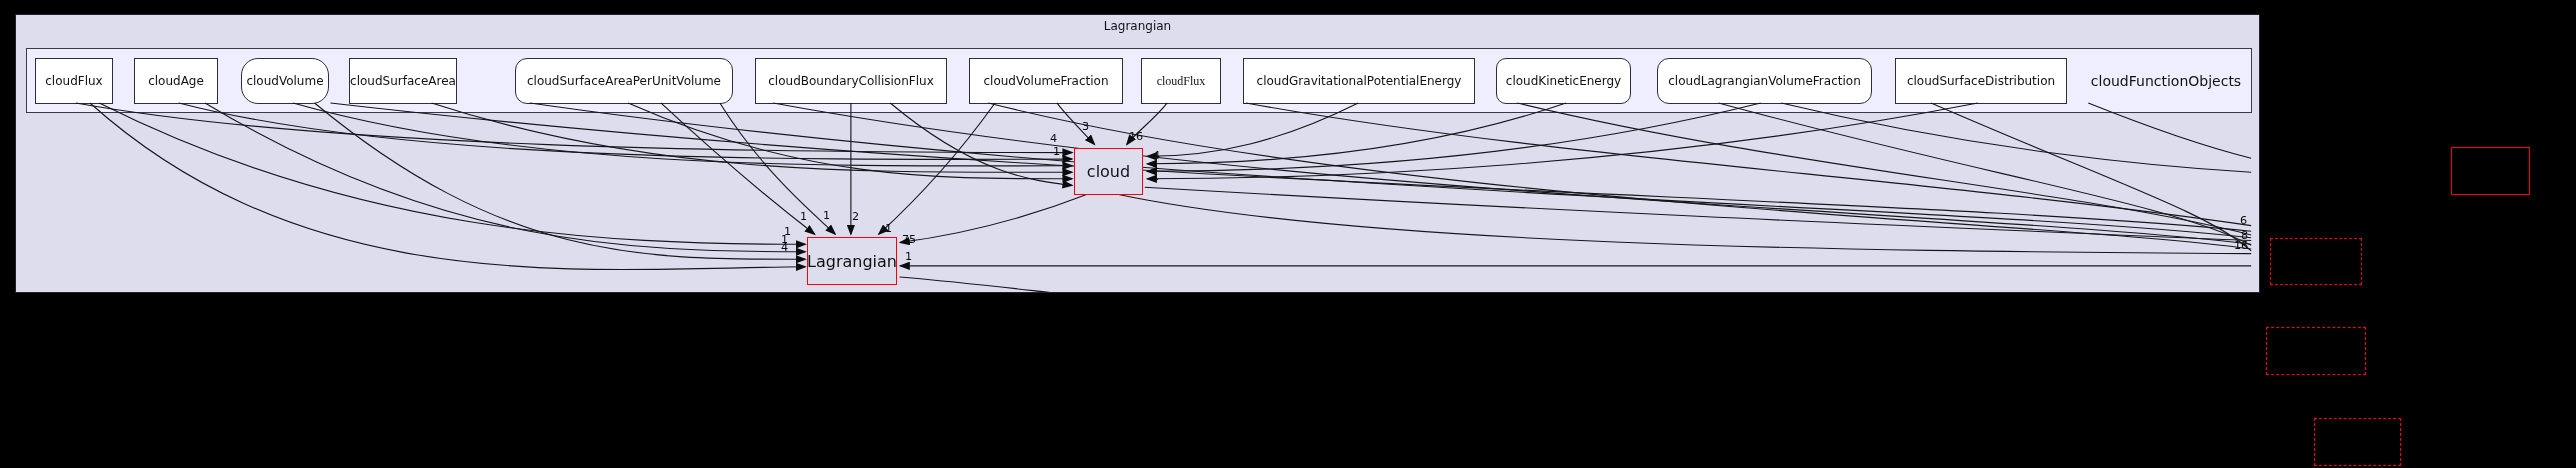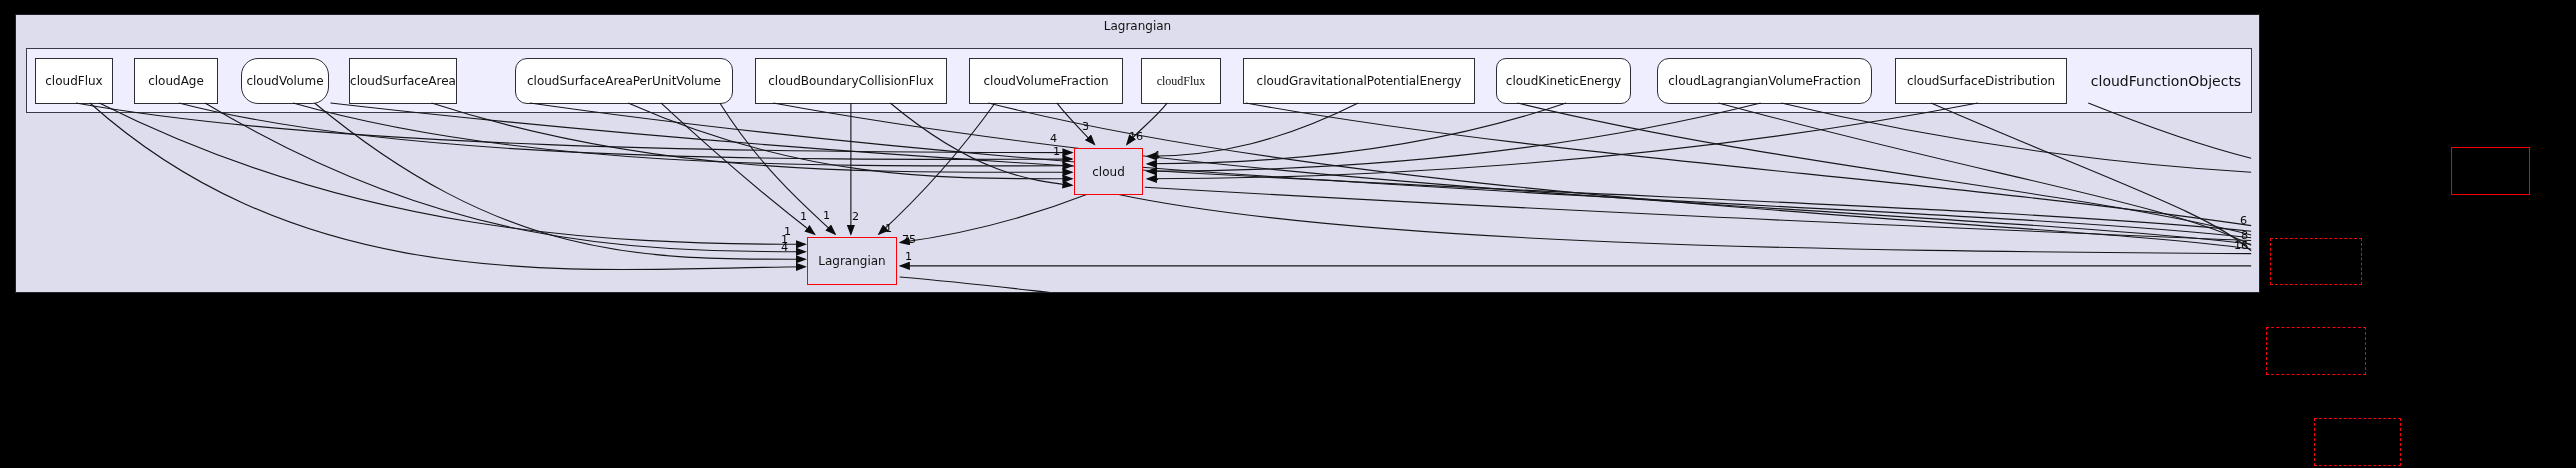--- a/index.html
+++ b/index.html
@@ -28,21 +28,21 @@
     display:flex;align-items:center;justify-content:center;
     font-size:12px;color:#111;white-space:nowrap;
   }
   .cluster-label{
     position:absolute;top:73px;left:2080px;width:172px;
     text-align:center;font-size:14px;color:#111;
   }
   .hl-node{
     position:absolute;background:#ddddee;border:1.9px solid #fb0007;box-sizing:border-box;
     display:flex;align-items:center;justify-content:center;
-    font-size:12px;color:#111;z-index:5;
+    font-size:16px;color:#111;z-index:5;
   }
   .ext-box{
     position:absolute;background:transparent;box-sizing:border-box;z-index:4;
   }
   .ext-solid{border:1.9px solid #fb0007;}
   .ext-dashed{border:1.9px dashed #fb0007;}
   .edge-label{
     position:absolute;font-size:11.2px;color:#0a0a0a;z-index:6;line-height:1;
   }
   svg.edges{position:absolute;left:0;top:0;z-index:3;}

